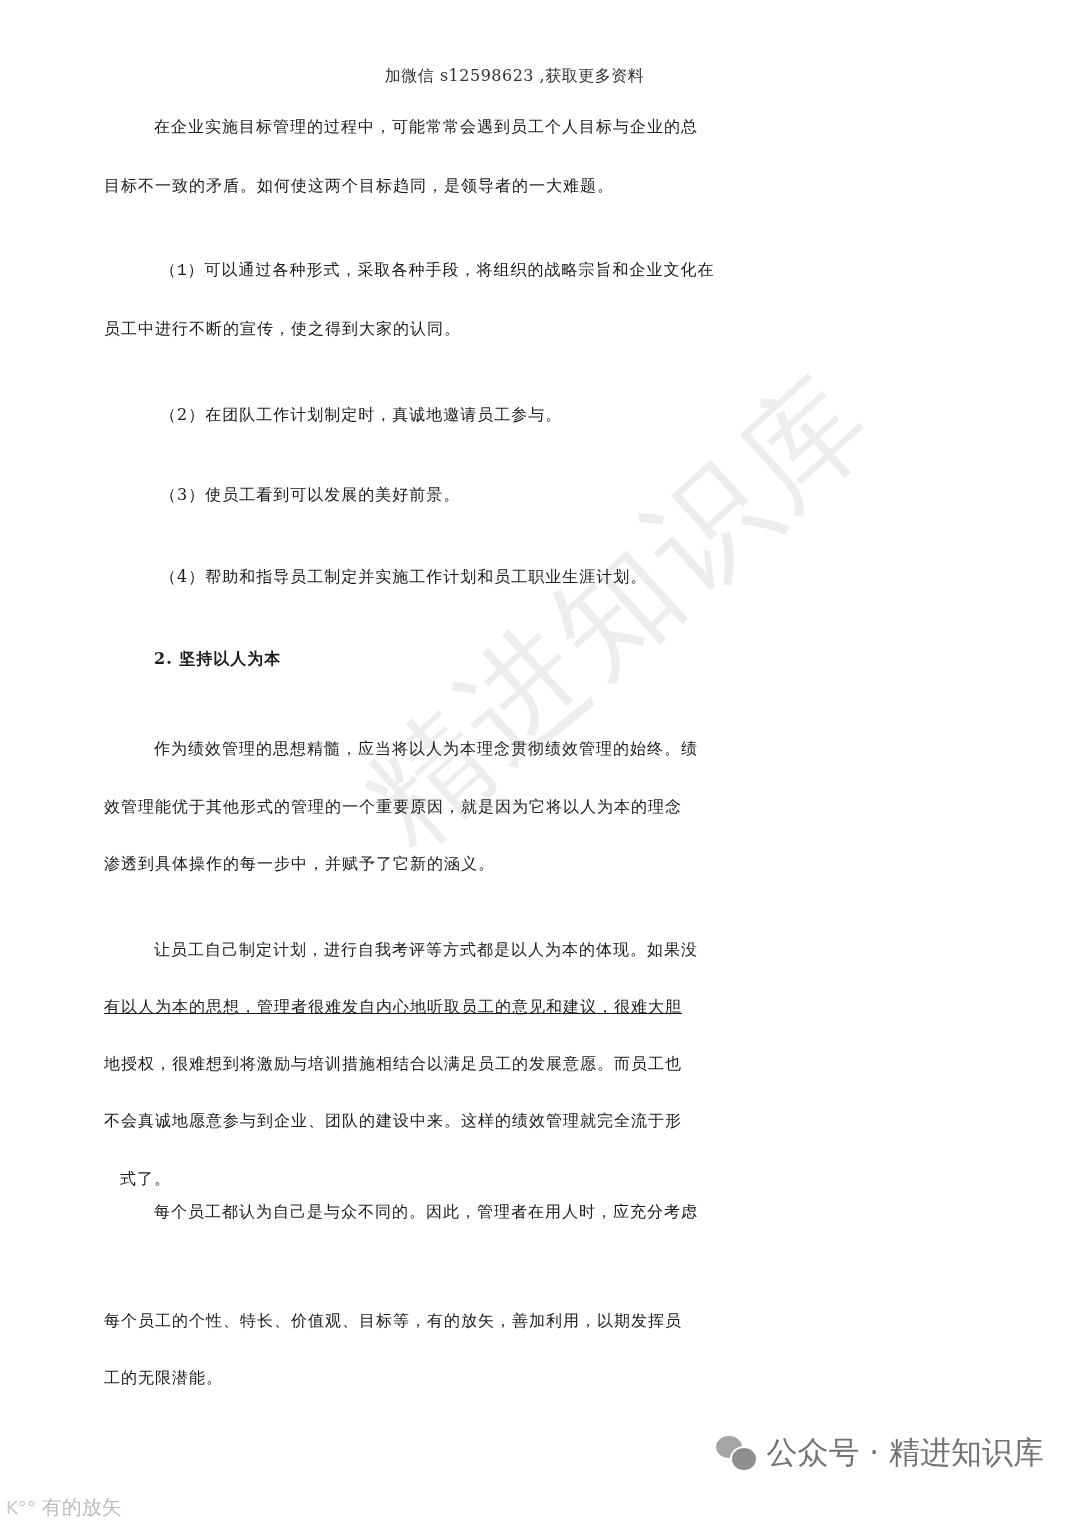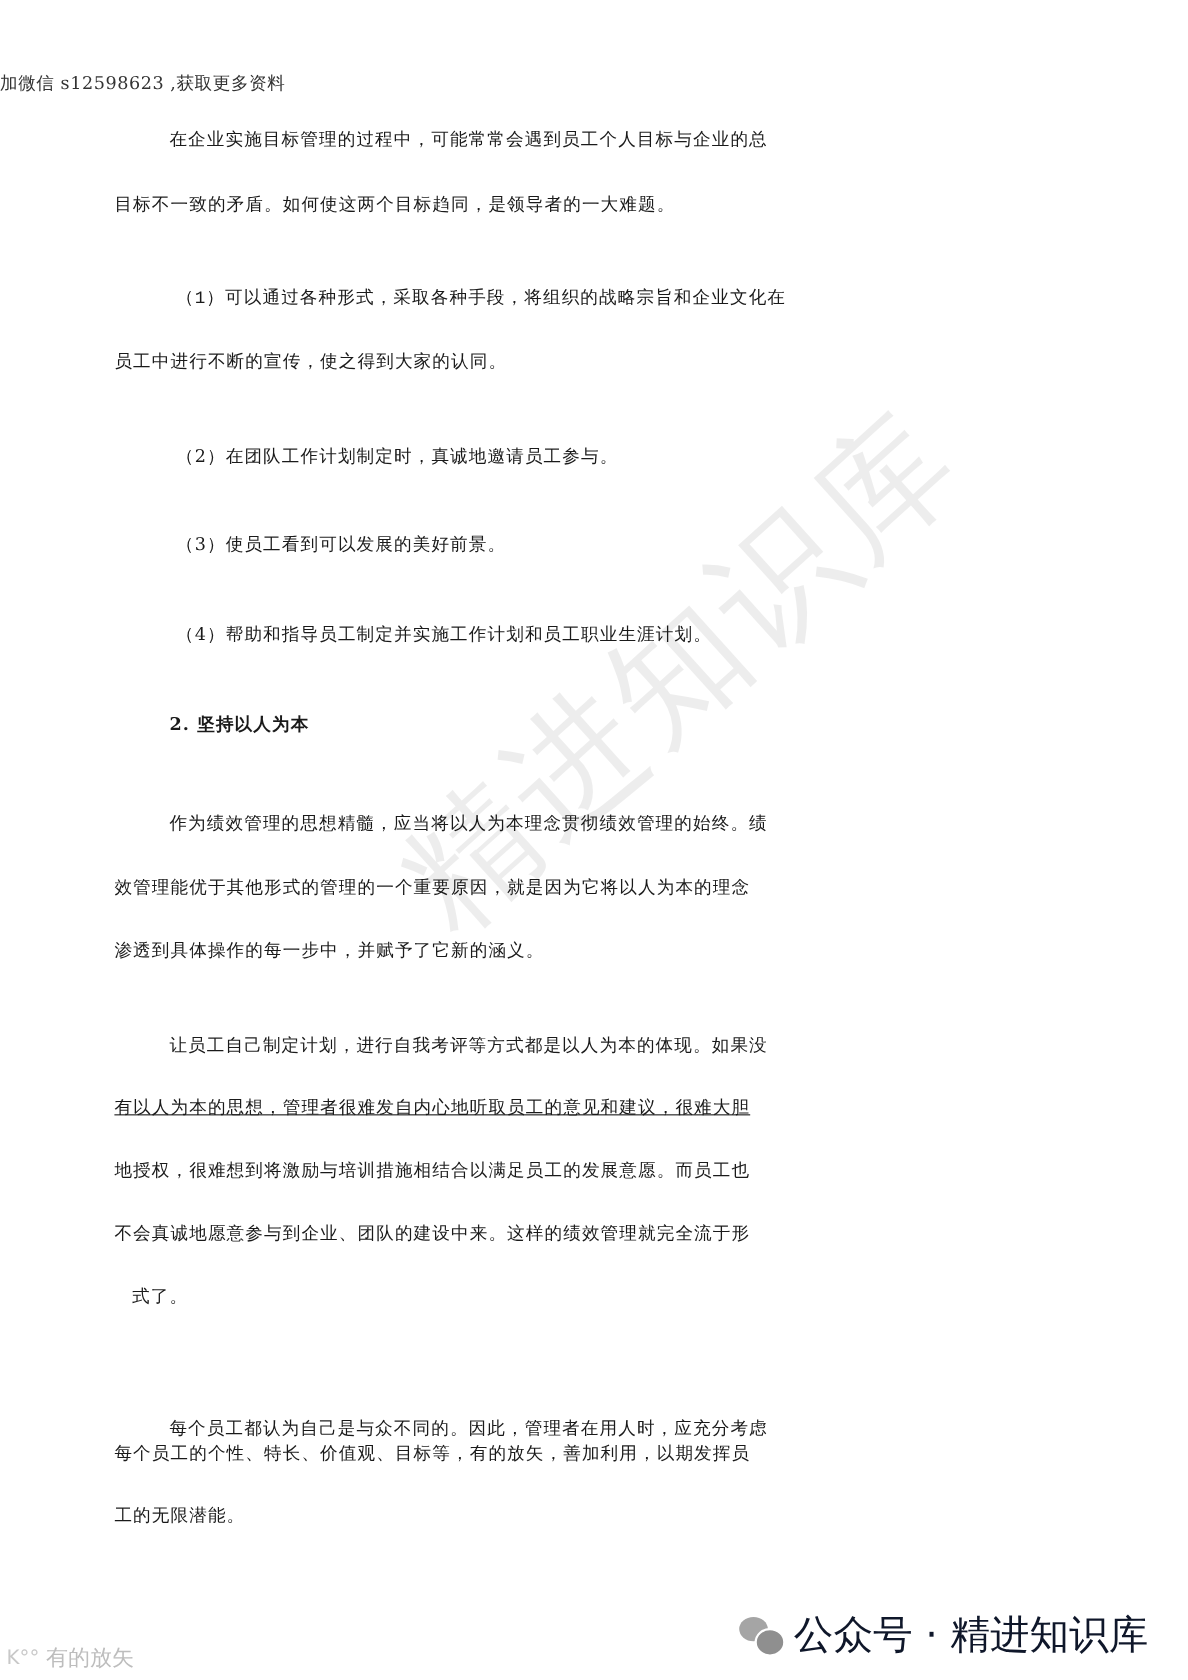--- a/index.html
+++ b/index.html
@@ -1,26 +1,26 @@
 <!DOCTYPE html>
 <html><head>
 <meta charset="utf-8">
 <style>
   html, body { margin: 0; padding: 0; background: #ffffff; }
   body { width: 1080px; height: 1527px; position: relative; overflow: hidden;
          font-family: "DejaVu Serif", "Liberation Serif", serif; color: #1a1a1a; }
-  .header-note { position: absolute; top: 66px; left: 0; width: 1029px; 
+  .header-note { position: absolute; top: 66px; left: 0; width: 1029px; text-align: center;
                  font-size: 16px; color: #333; letter-spacing: 0.5px; }
   .line { position: absolute; left: 104px; font-size: 16px; line-height: 30px; white-space: nowrap; letter-spacing: 1px; }
   .indent { left: 154px; }
   .item { left: 160px; }
   .watermark { position: absolute; left: 330px; top: 760px; font-size: 120px; color: rgba(0,0,0,0.07);
                transform: rotate(-42deg); transform-origin: left top; white-space: nowrap;
                font-family: "DejaVu Sans", sans-serif; letter-spacing: 6px; }
-  .footer-right { position: absolute; right: 36px; top: 1462px; font-size: 36px; color: #0f172a;
+  .footer-right { position: absolute; right: 36px; top: 1432px; font-size: 31px; color: #737373;
                   font-family: "DejaVu Sans", sans-serif; display: flex; align-items: center; gap: 10px; }
   .wechat { position: relative; width: 40px; height: 34px; }
   .wechat .b1 { position: absolute; left: 0; top: 0; width: 26px; height: 22px; border-radius: 50%; background: #a5a5a5; }
   .wechat .b2 { position: absolute; left: 14px; top: 10px; width: 24px; height: 22px; border-radius: 50%; background: #8f8f8f; border: 2px solid #fff; }
   .footer-left { position: absolute; left: 6px; top: 1494px; font-size: 20px; color: #bdbdbd;
                  font-family: "DejaVu Sans", sans-serif; display: flex; align-items: center; gap: 6px; }
   .logo-mark { font-size: 18px; color: #c8c8c8; }
 </style>
 </head>
 <body>
@@ -37,21 +37,21 @@
     <div class="line item" style="top: 562px;">（4）帮助和指导员工制定并实施工作计划和员工职业生涯计划。</div>
     <div class="line indent" style="top: 644px; font-weight: bold;">2. 坚持以人为本</div>
     <div class="line indent" style="top: 734px;">作为绩效管理的思想精髓，应当将以人为本理念贯彻绩效管理的始终。绩</div>
     <div class="line " style="top: 792px;">效管理能优于其他形式的管理的一个重要原因，就是因为它将以人为本的理念</div>
     <div class="line " style="top: 849px;">渗透到具体操作的每一步中，并赋予了它新的涵义。</div>
     <div class="line indent" style="top: 935px;">让员工自己制定计划，进行自我考评等方式都是以人为本的体现。如果没</div>
     <div class="line " style="top: 992px; text-decoration: underline;">有以人为本的思想，管理者很难发自内心地听取员工的意见和建议，很难大胆</div>
     <div class="line " style="top: 1049px;">地授权，很难想到将激励与培训措施相结合以满足员工的发展意愿。而员工也</div>
     <div class="line " style="top: 1106px;">不会真诚地愿意参与到企业、团队的建设中来。这样的绩效管理就完全流于形</div>
     <div class="line " style="top: 1164px; margin-left: 16px;">式了。</div>
-    <div class="line indent" style="top: 1284px;">每个员工都认为自己是与众不同的。因此，管理者在用人时，应充分考虑</div>
+    <div class="line indent" style="top: 1197px;">每个员工都认为自己是与众不同的。因此，管理者在用人时，应充分考虑</div>
     <div class="line " style="top: 1306px;">每个员工的个性、特长、价值观、目标等，有的放矢，善加利用，以期发挥员</div>
     <div class="line " style="top: 1363px;">工的无限潜能。</div>
   </div>
 
 <div class="watermark">精进知识库</div>
 
 <div class="footer-right">
   <span class="wechat">
       <span class="b1"></span>
       <span class="b2"></span>

